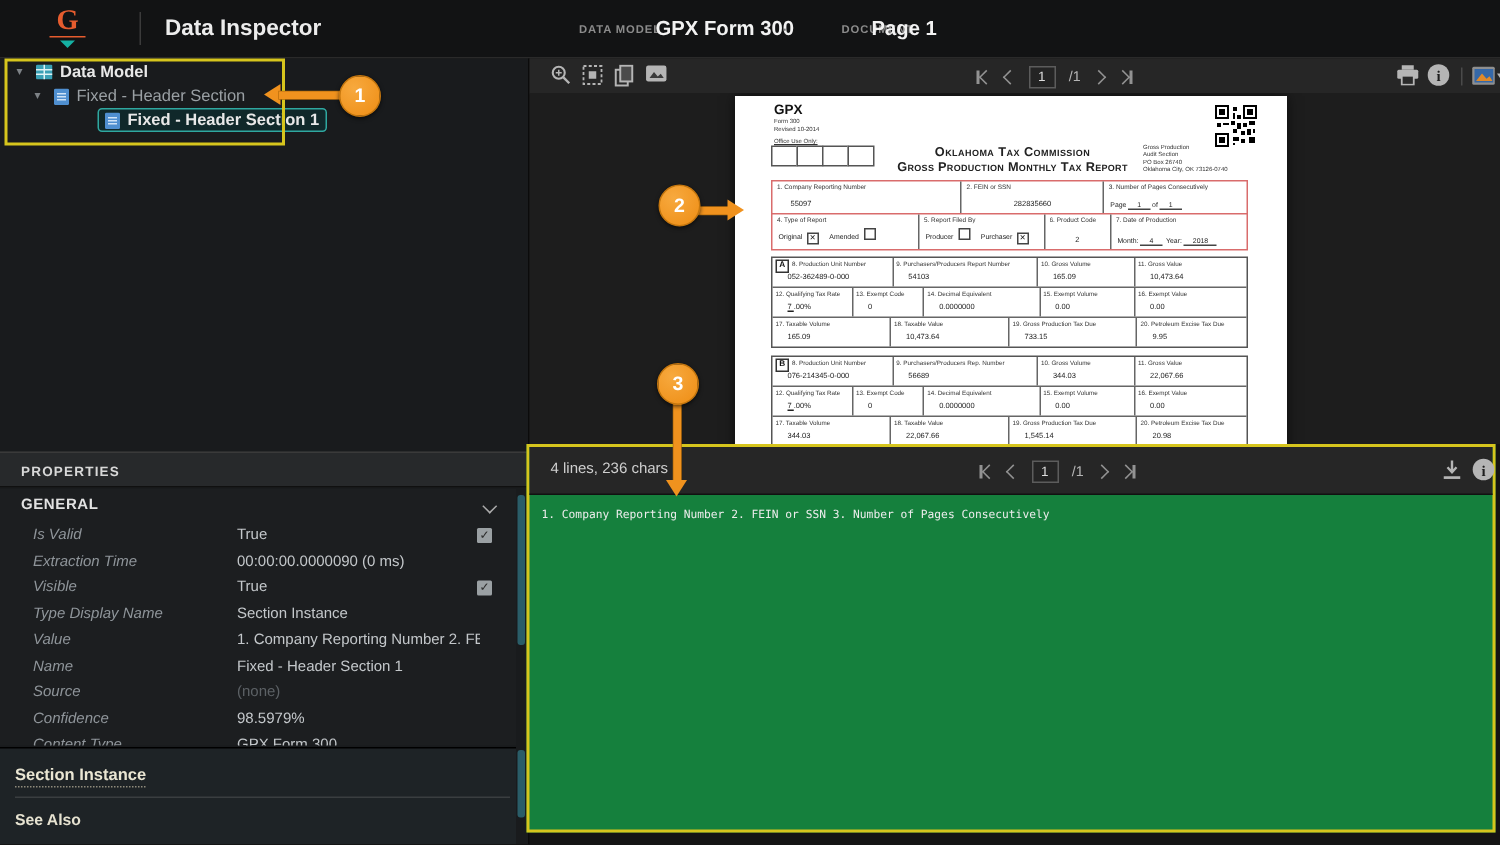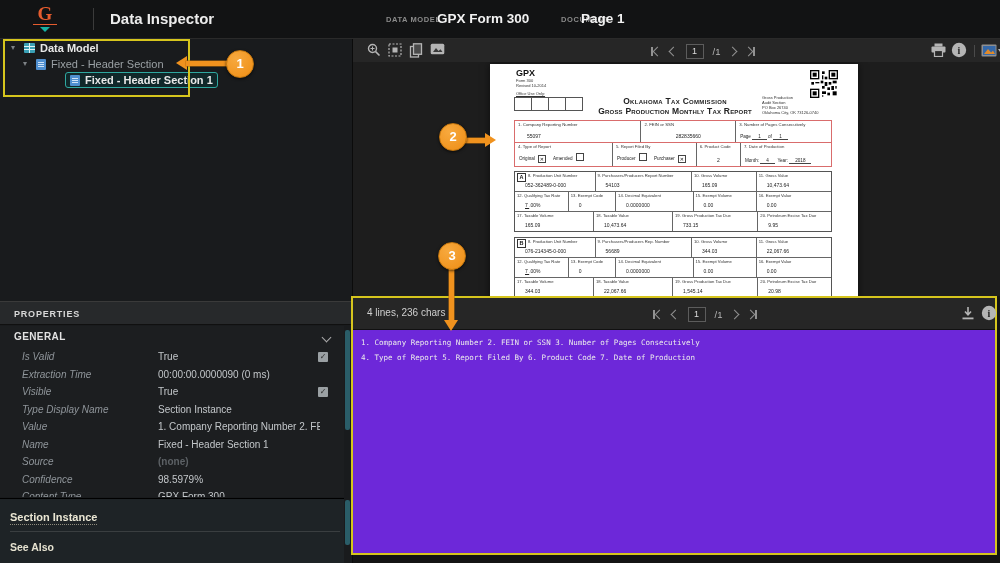--- a/index.html
+++ b/index.html
@@ -40,21 +40,21 @@
 
   .hlbox-tree{position:absolute;left:3px;top:0px;width:183px;height:54px;border:2px solid #d6c51d;pointer-events:none;}
 
   .props-header{position:absolute;left:0;top:262px;width:352px;height:24px;background:#27292b;border-top:1px solid #3a3a3a;border-bottom:1px solid #101010;line-height:24px;padding-left:14px;box-sizing:border-box;font-size:9px;font-weight:bold;letter-spacing:.8px;color:#d8d8d8;}
   .props{position:absolute;left:0;top:287px;width:344px;height:171px;overflow:hidden;background:#1c1e20;}
   .general-row{height:22px;line-height:22px;padding-left:14px;font-size:10px;font-weight:bold;letter-spacing:.4px;color:#e2e2e2;position:relative;}
   .general-row .chev-d{position:absolute;right:14px;top:8px;width:6px;height:6px;border-left:1.5px solid #aaa;border-bottom:1.5px solid #aaa;transform:rotate(-45deg);}
   .prow{height:17.5px;line-height:17.5px;position:relative;font-size:10px;}
   .prow .plabel{position:absolute;left:22px;color:#8f959a;white-space:nowrap;font-style:italic;}
   .prow .pvalue{position:absolute;left:158px;right:24px;color:#c3c7ca;white-space:nowrap;overflow:hidden;}
-  .prow .pvalue.muted{color:#5c6165;font-weight:bold;}
+  .prow .pvalue.muted{color:#5c6165;}
   .prow .pcheck{position:absolute;right:16px;top:4px;width:10px;height:10px;background:#9aa0a3;border-radius:1px;color:#2c2c2c;font-size:8px;line-height:10px;text-align:center;}
 
   .desc{position:absolute;left:0;top:459px;width:344px;height:65px;background:#1e2326;border-top:1px solid #000;padding:8px 0 0 10px;box-sizing:border-box;}
   .desc-title{display:inline-block;font-size:11px;font-weight:bold;color:#eae6d3;border-bottom:1px dotted #8f8b7c;padding-bottom:1px;}
   .desc-div{margin:6px 0 6px 0;height:1px;background:#3a3e40;width:330px;}
   .desc-body{font-size:10.5px;color:#c8ccce;}
   .desc-link{font-weight:bold;color:#eae6d3;border-bottom:1px dotted #8f8b7c;}
   .desc-seealso{margin-top:9px;font-size:10.5px;font-weight:bold;color:#e6e2d0;}
 
   .vthumb{position:absolute;width:5px;background:#2a5d68;border-radius:2px;}
@@ -102,21 +102,21 @@
   .sec-block{margin-bottom:5px;border:1px solid #555;}
   .sec-row{display:flex;height:19px;border-bottom:1px solid #666;}
   .sec-block .sec-row:last-child{border-bottom:none;}
   .sec-cell{border-right:1px solid #666;box-sizing:border-box;position:relative;padding:1px 0 0 2px;overflow:hidden;}
   .sec-cell:last-child{border-right:none;}
   .sec-label{font-size:4.2px;color:#333;line-height:5px;white-space:nowrap;}
   .sec-value{position:absolute;left:10px;bottom:3px;font-size:5px;color:#222;white-space:nowrap;}
   .sec-letter{display:inline-block;width:7px;height:7px;border:1px solid #333;font-size:5.5px;font-weight:bold;text-align:center;line-height:7px;margin-right:2px;vertical-align:top;color:#111;}
 
   
-  .bottompanel{position:absolute;left:351px;top:296px;width:646px;height:259px;border:2px solid #d6c51d;background:#6d28d9;box-sizing:border-box;}
+  .bottompanel{position:absolute;left:351px;top:296px;width:646px;height:259px;border:2px solid #d6c51d;background:#15803d;box-sizing:border-box;}
   .bp-header{position:absolute;left:0;top:0;right:0;height:31px;background:#262626;border-bottom:1px solid #111;}
   .bp-stats{position:absolute;left:14px;top:9px;font-size:10px;color:#cfcfcf;}
   .bp-text{position:absolute;left:8px;top:38px;right:8px;bottom:4px;font-family:"DejaVu Sans Mono",monospace;font-size:7.5px;line-height:14.5px;color:#ececec;white-space:pre;}
 
   
   .callout{position:absolute;width:26px;height:26px;border-radius:50%;background:radial-gradient(circle at 35% 30%,#f7a93e,#ee8d14);border:1px solid #c4760e;box-shadow:0 1px 3px rgba(0,0,0,.65);color:#fff;font-size:13px;font-weight:bold;text-align:center;line-height:26px;z-index:50;}
   .aline{position:absolute;background:#f0921e;box-shadow:0 0 0 .5px #b96f0c;z-index:49;}
   .ah{position:absolute;width:0;height:0;z-index:49;}
   .ah.left{border-top:7px solid transparent;border-bottom:7px solid transparent;border-right:11px solid #f0921e;}
   .ah.right{border-top:7px solid transparent;border-bottom:7px solid transparent;border-left:11px solid #f0921e;}
@@ -541,21 +541,21 @@
             <rect x="1.5" y="11.5" width="11" height="1.8" fill="#b5b5b5"></rect>
           </svg>
       </span>
       <span class="tool-ic" style="left:628px;top:7px;">
         <svg width="16" height="16" viewBox="0 0 16 16">
             <circle cx="8" cy="8" r="7.2" fill="#b5b5b5"></circle>
             <text x="8" y="12" text-anchor="middle" font-family="Liberation Serif,serif" font-size="10" font-weight="bold" fill="#1e1e1e">i</text>
           </svg>
       </span>
     </div>
-    <div class="bp-text" id="bp-text"><div>1. Company Reporting Number 2. FEIN or SSN 3. Number of Pages Consecutively</div><div>4. Type of Report 5. Report Filed By 6. Product Code 7. Date of Production</div></div>
+    <div class="bp-text" id="bp-text"><div>1. Company Reporting Number 2. FEIN or SSN 3. Number of Pages Consecutively</div></div>
   </div>
 
   <div class="ah left" style="left:176px;top:56px;"></div>
   <div class="aline" style="left:186px;top:61px;width:42px;height:5px;"></div>
   <div class="callout" style="left:226px;top:50px;">1</div>
 
   <div class="aline" style="left:464px;top:138px;width:22px;height:5px;"></div>
   <div class="ah right" style="left:485px;top:133px;"></div>
   <div class="callout" style="left:439px;top:123px;">2</div>
 

